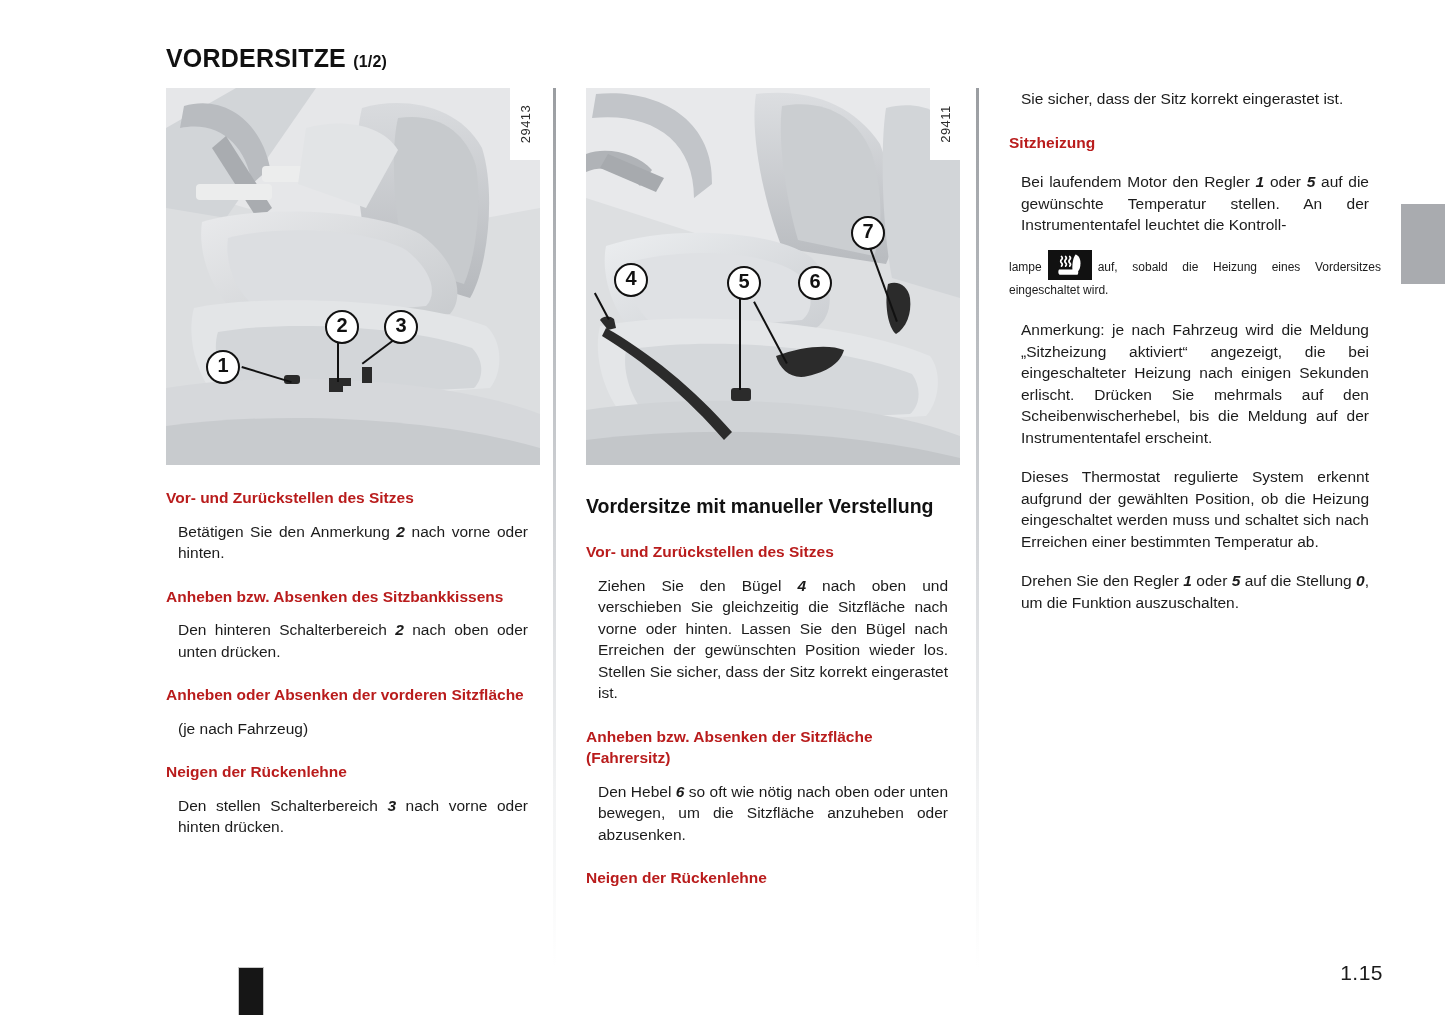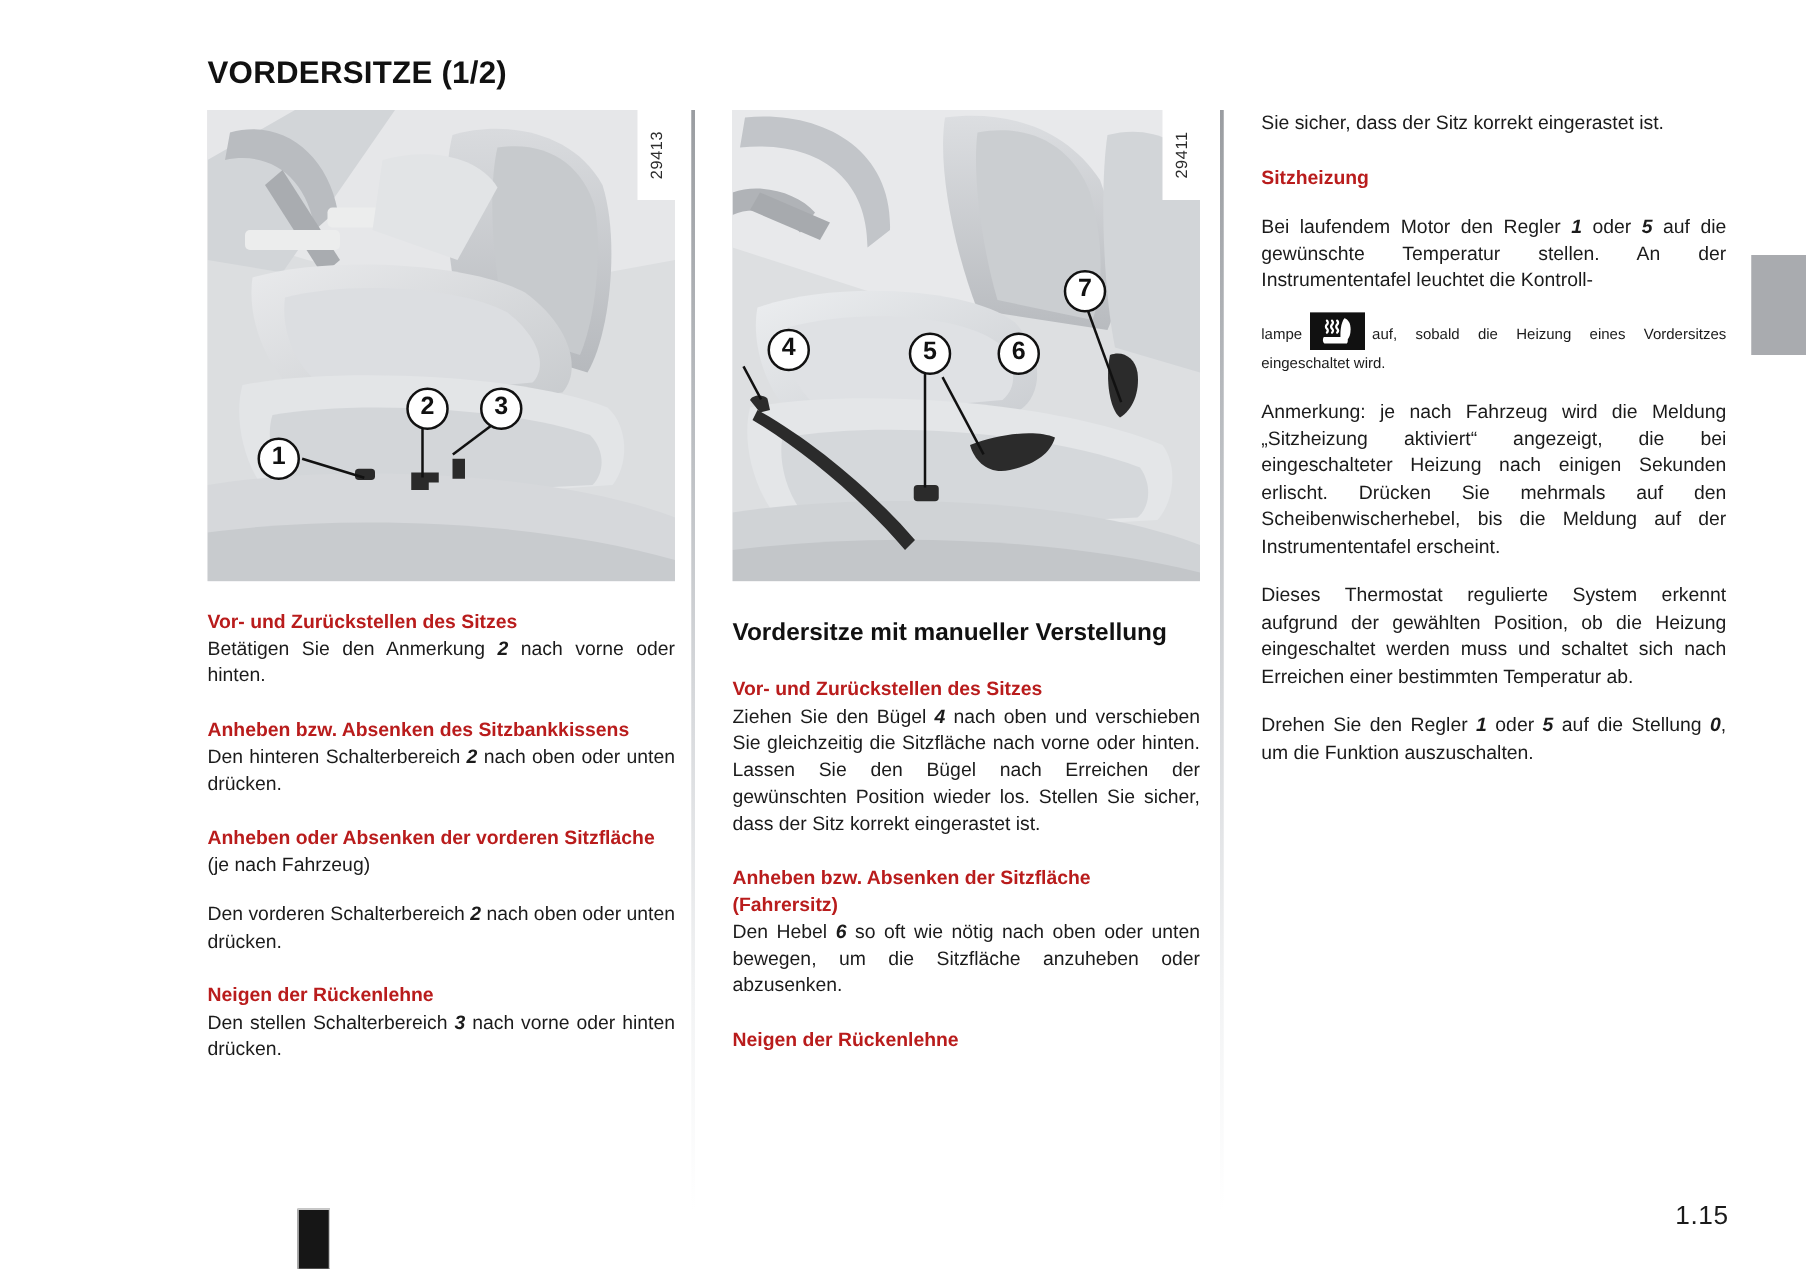--- a/index.html
+++ b/index.html
@@ -20,21 +20,21 @@
   .page-title {
     position: absolute;
     left: 166px;
     top: 44px;
     font-size: 25px;
     font-weight: bold;
     letter-spacing: 0.2px;
     color: #111;
   }
   .page-title .frac {
-    font-size: 25px;
+    font-size: 16px;
     font-weight: bold;
   }
 
   
   .col {
     position: absolute;
     top: 88px;
     width: 374px;
   }
   .col-1 { left: 166px; }
@@ -121,21 +121,21 @@
   h4.sub {
     font-size: 15.5px;
     font-weight: bold;
     line-height: 21.5px;
     margin: 22px 0 0 0;
     color: #b91c1c;
   }
   p.body {
     font-size: 15.5px;
     line-height: 21.5px;
-    margin: 0;
+    margin: 12px;
     text-align: justify;
     color: #1b1b1b;
     hyphens: none;
   }
   p.body.gap { margin-top: 18px; }
   p.body b, h4.sub b { font-weight: normal; }
   .num { font-weight: bold; font-style: italic; }
 
   
   .c3 p.body { text-align: justify; }
@@ -264,21 +264,20 @@
 
 
   <h4 class="sub">Vor- und Zurückstellen des Sitzes</h4>
   <p class="body"><span>Betätigen Sie den Anmerkung </span><span class="num">2</span><span> nach vorne oder hinten.</span></p>
 
   <h4 class="sub">Anheben bzw. Absenken des Sitzbankkissens</h4>
   <p class="body"><span>Den hinteren Schalterbereich </span><span class="num">2</span><span> nach oben oder unten drücken.</span></p>
 
   <h4 class="sub">Anheben oder Absenken der vorderen Sitzfläche</h4>
   <p class="body">(je nach Fahrzeug)</p>
-  <p class="body gap"><span>Den vorderen Schalterbereich </span><span class="num">2</span><span> nach oben oder unten drücken.</span></p>
 
   <h4 class="sub">Neigen der Rückenlehne</h4>
   <p class="body"><span>Den stellen Schalterbereich </span><span class="num">3</span><span> nach vorne oder hinten drücken.</span></p>
 </div>
 
 <div class="col col-2">
 
   <div class="figure">
     <svg class="figure-inner" viewBox="0 0 374 377" preserveAspectRatio="none">
       <defs>

